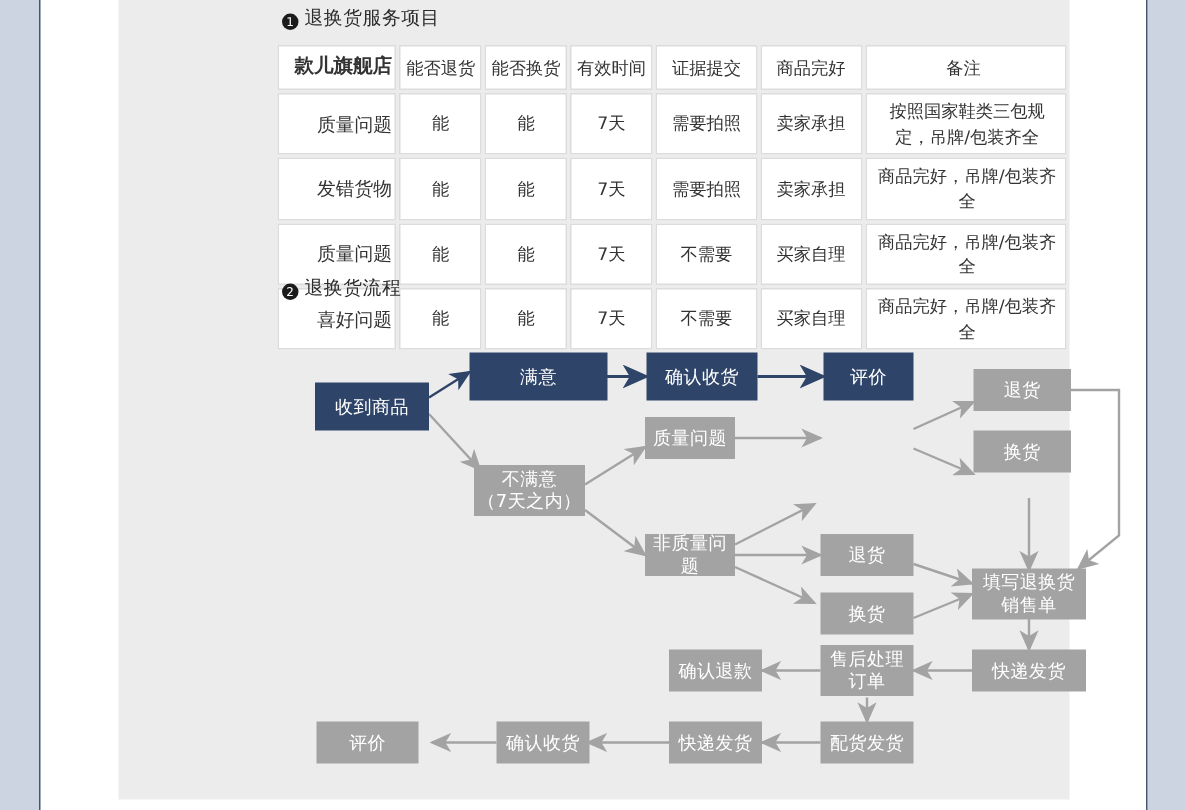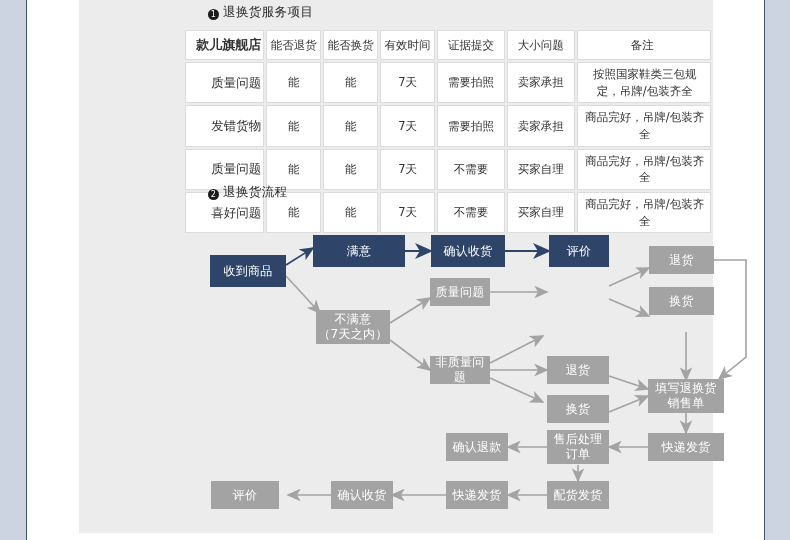--- a/index.html
+++ b/index.html
@@ -19,21 +19,21 @@
     box-sizing:border-box;
   }
   .content-panel{
     position:absolute;left:79px;top:0;width:634px;height:533px;
     background:#ececec;
   }
 
   
   .sec-head{
     position:absolute;font-size:12.5px;color:#2b2b2b;
-    letter-spacing:.4px;white-space:nowrap;line-height:1;margin-left:20px;
+    letter-spacing:.4px;white-space:nowrap;line-height:1;
   }
   .sec-head .bullet{
     display:inline-block;width:11px;height:11px;border-radius:50%;
     background:#1b1b1b;color:#fff;font-size:8px;line-height:11px;
     text-align:center;margin-right:4px;vertical-align:-1px;
     font-family:"DejaVu Sans",sans-serif;
   }
   #head1{left:109px;top:6px;}
   #head2{left:109px;top:186px;}
 
@@ -85,21 +85,21 @@
     </div>
 
     <table class="tbl">
       <tbody>
           <tr class="hdr">
         <td class="c0 first">款儿旗舰店</td>
         <td class="c1">能否退货</td>
         <td class="c2">能否换货</td>
         <td class="c3">有效时间</td>
         <td class="c4">证据提交</td>
-        <td class="c5">大小问题</td>
+        <td class="c5">商品完好</td>
         <td class="c6 note ctr">备注</td>
       </tr>
       <tr class="r1">
         <td class="c0 first">质量问题</td>
         <td class="c1">能</td>
         <td class="c2">能</td>
         <td class="c3">7天</td>
         <td class="c4">需要拍照</td>
         <td class="c5">卖家承担</td>
         <td class="c6 note">按照国家鞋类三包规定，吊牌/包装齐全</td>

